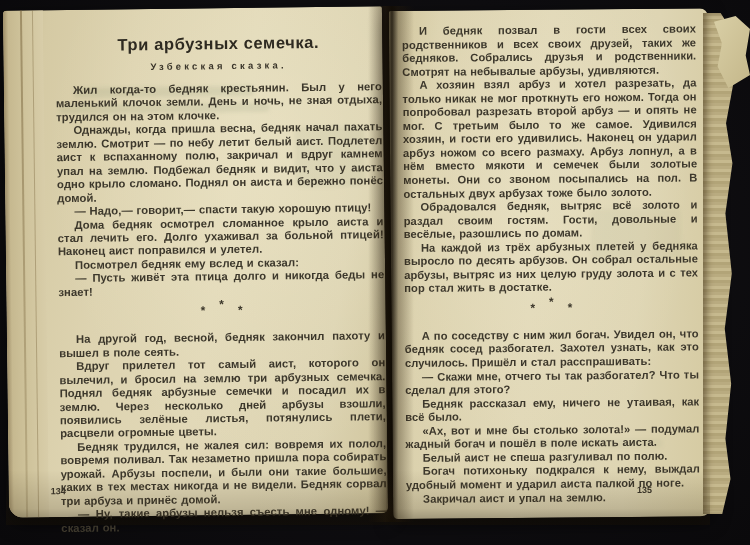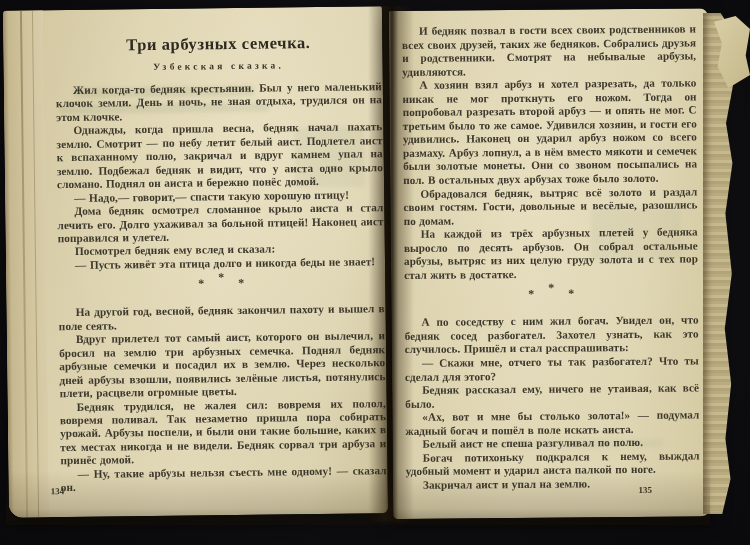--- a/index.html
+++ b/index.html
@@ -1,19 +1,19 @@
 <!DOCTYPE html>
 <html><head>
 <meta charset="utf-8">
 <style>
   html,body{margin:0;padding:0;}
   .photo{
     position:relative;width:750px;height:545px;overflow:hidden;
     background:radial-gradient(ellipse at 50% 45%, #17140f 0%, #0e0d10 60%, #0a090b 100%);
-    font-family:Liberation Serif, serif;
+    font-family:Liberation Sans, sans-serif;
   }
   
   .page{position:absolute;box-shadow:0 6px 18px rgba(0,0,0,.65);}
   .page-left{
     left:6px;top:8px;width:379px;height:507px;
     transform:rotate(-0.7deg);transform-origin:60% 50%;
     border-radius:4px 2px 6px 14px;
     background:
       radial-gradient(ellipse at 70% 30%, rgba(255,250,225,.25), rgba(0,0,0,0) 60%),
       linear-gradient(100deg,#c7ba92 0%,#d5caa4 10%,#ddd3b0 30%,#e1d8b7 55%,#dcd3b1 82%,#cfc49c 100%);

